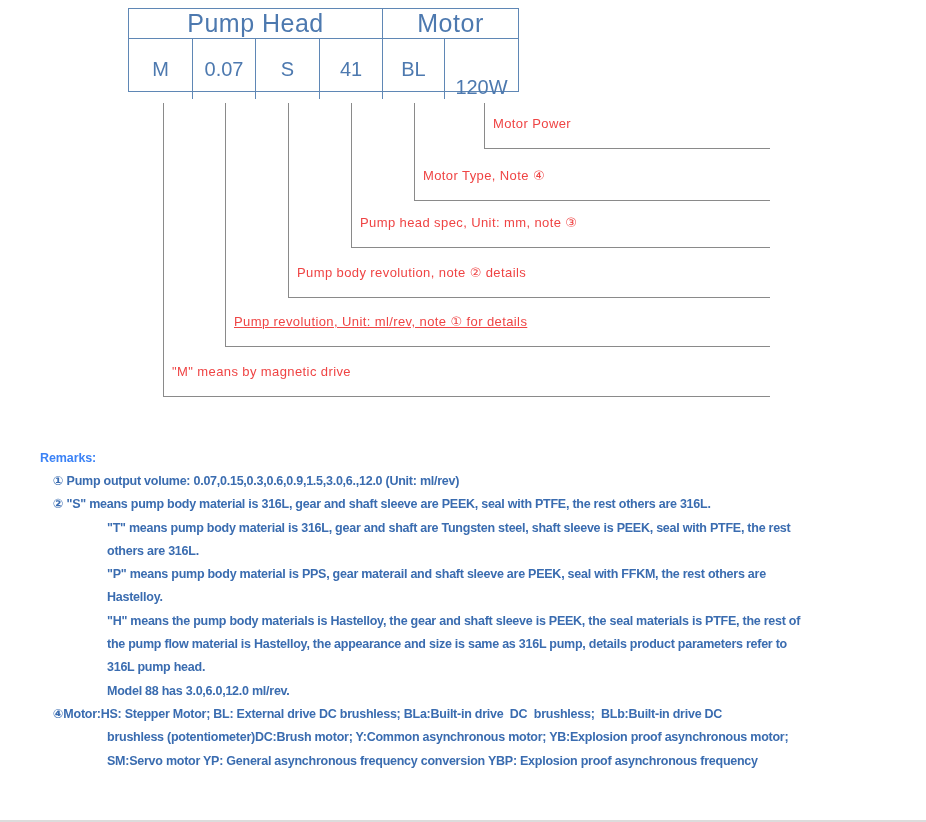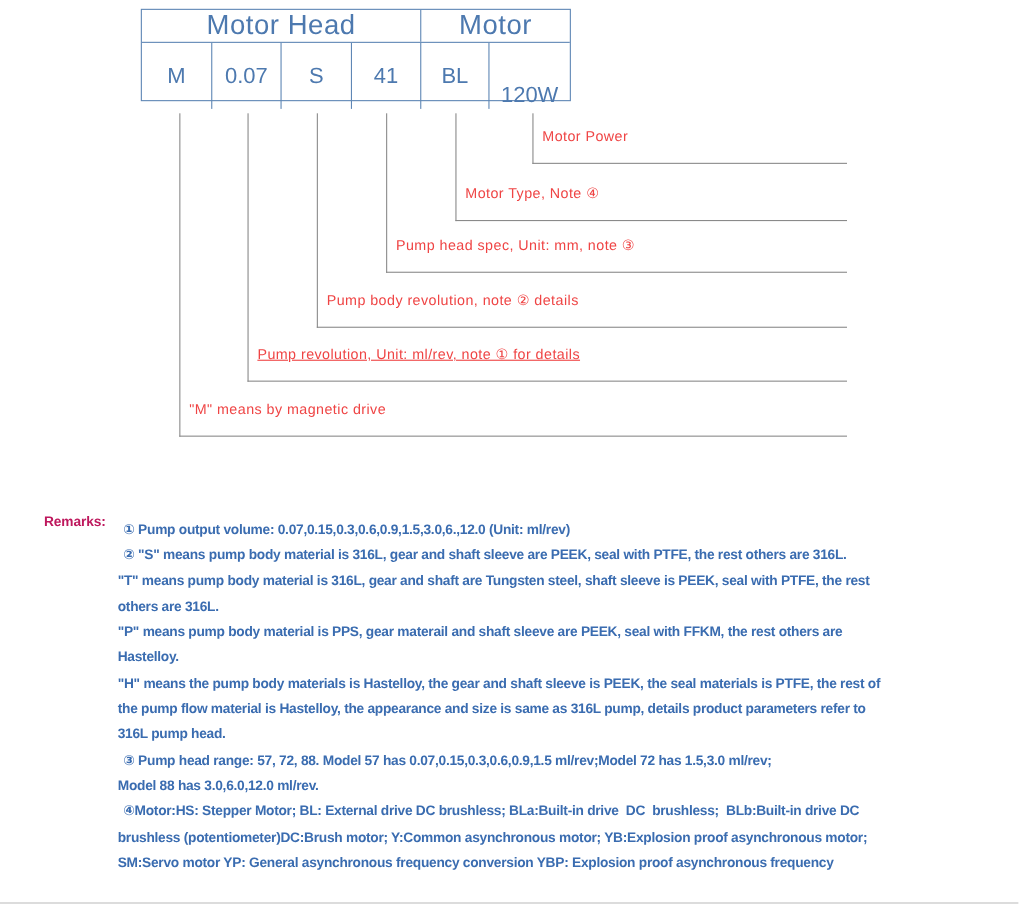--- a/index.html
+++ b/index.html
@@ -29,42 +29,42 @@
   .data-cell:last-child { border-right:none; }
   
   .callout-vline { position:absolute; width:1px; background:#8a8a8a; }
   .callout-hline { position:absolute; height:1px; background:#8a8a8a; }
   .callout-label {
     position:absolute; font-size:13px; color:#ef4444; letter-spacing:0.4px;
     white-space:nowrap; line-height:18px;
   }
   
   .remarks-title {
-    position:absolute; left:40px; top:467px;
-    font-size:12.5px; font-weight:700; color:#be185d; letter-spacing:-0.1px;
+    position:absolute; left:40px; top:451px;
+    font-size:12.5px; font-weight:700; color:#3b82f6; letter-spacing:-0.1px;
   }
   .remarks-block { position:absolute; left:0; top:470px; width:926px; }
   .remark-line {
     font-size:12.5px; font-weight:700; color:#3a6cb0;
     line-height:23.3px; letter-spacing:-0.25px; white-space:pre;
   }
-  .remark-line.lvl0 { padding-left:112px; }
+  .remark-line.lvl0 { padding-left:53px; }
   .remark-line.lvl1 { padding-left:107px; }
   .bottom-rule {
     position:absolute; left:0; bottom:0; width:926px; height:2px; background:#dcdcdc;
   }
 </style>
 </head>
 <body>
 
 <div class="stage">
 
   <div class="code-table">
     <div class="header-row">
-      <div class="header-cell pump">Motor Head</div>
+      <div class="header-cell pump">Pump Head</div>
       <div class="header-cell motor">Motor</div>
     </div>
     <div class="data-row" id="code-cells">
         <div class="data-cell" style="width: 64px;">M</div>
         <div class="data-cell" style="width: 63px;">0.07</div>
         <div class="data-cell" style="width: 64px;">S</div>
         <div class="data-cell" style="width: 63px;">41</div>
         <div class="data-cell" style="width: 62px;">BL</div>
         <div class="data-cell" style="flex: 1 1 0%; margin-top: 37px;">120W</div>
       </div>
@@ -95,21 +95,20 @@
   <div class="remarks-block" id="remarks-block">
       <div class="remark-line lvl0">① Pump output volume: 0.07,0.15,0.3,0.6,0.9,1.5,3.0,6.,12.0 (Unit: ml/rev)</div>
       <div class="remark-line lvl0">② "S" means pump body material is 316L, gear and shaft sleeve are PEEK, seal with PTFE, the rest others are 316L.</div>
       <div class="remark-line lvl1">"T" means pump body material is 316L, gear and shaft are Tungsten steel, shaft sleeve is PEEK, seal with PTFE, the rest</div>
       <div class="remark-line lvl1">others are 316L.</div>
       <div class="remark-line lvl1">"P" means pump body material is PPS, gear materail and shaft sleeve are PEEK, seal with FFKM, the rest others are</div>
       <div class="remark-line lvl1">Hastelloy.</div>
       <div class="remark-line lvl1">"H" means the pump body materials is Hastelloy, the gear and shaft sleeve is PEEK, the seal materials is PTFE, the rest of</div>
       <div class="remark-line lvl1">the pump flow material is Hastelloy, the appearance and size is same as 316L pump, details product parameters refer to</div>
       <div class="remark-line lvl1">316L pump head.</div>
-      <div class="remark-line lvl0">③ Pump head range: 57, 72, 88. Model 57 has 0.07,0.15,0.3,0.6,0.9,1.5 ml/rev;Model 72 has 1.5,3.0 ml/rev;</div>
       <div class="remark-line lvl1">Model 88 has 3.0,6.0,12.0 ml/rev.</div>
       <div class="remark-line lvl0">④Motor:HS: Stepper Motor; BL: External drive DC brushless; BLa:Built-in drive  DC  brushless;  BLb:Built-in drive DC</div>
       <div class="remark-line lvl1">brushless (potentiometer)DC:Brush motor; Y:Common asynchronous motor; YB:Explosion proof asynchronous motor;</div>
       <div class="remark-line lvl1">SM:Servo motor YP: General asynchronous frequency conversion YBP: Explosion proof asynchronous frequency</div>
     </div>
 
   <div class="bottom-rule"></div>
 </div>
 
 </body></html>

